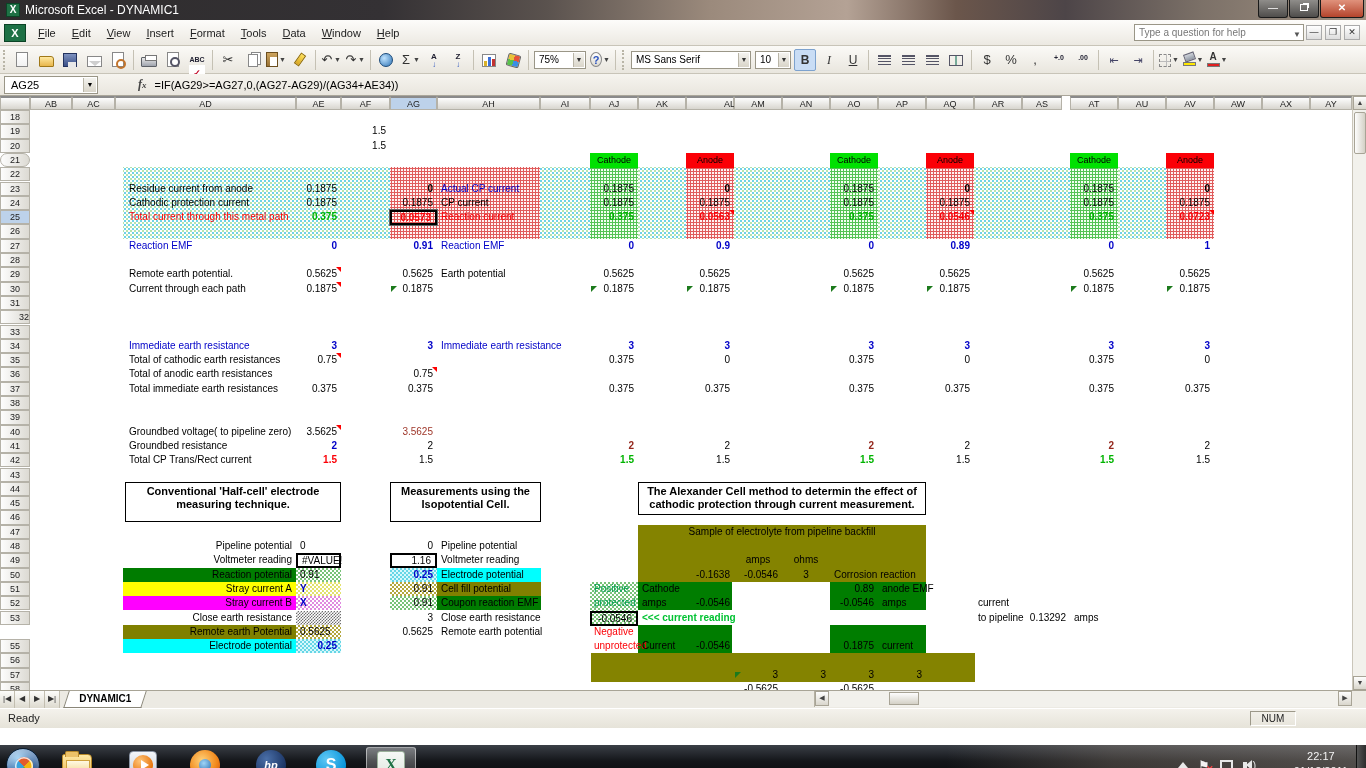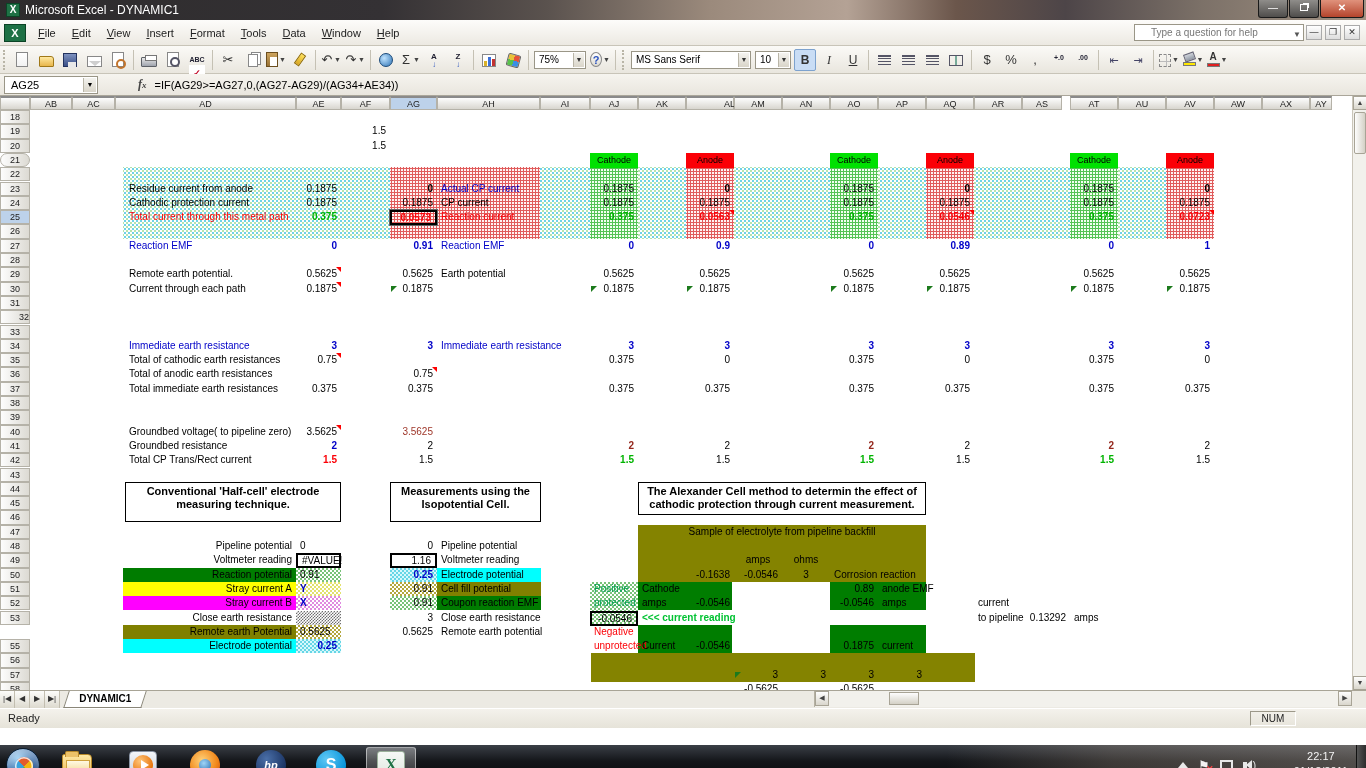--- a/index.html
+++ b/index.html
@@ -18,21 +18,21 @@
     color:#fff; font-size:10px; text-align:center; line-height:16px; border-radius:0 0 3px 3px; margin-left:1px; }
   .win-btn.close { width:44px; background:linear-gradient(#e0927c,#b4442c); font-weight:bold; }
   .restore-glyph { display:inline-block; width:8px; height:7px; border:1px solid #fff; box-shadow:2px -2px 0 -1px #fff; margin-top:4px; }
 
   
   .menubar { position:absolute; left:0; top:20px; width:1366px; height:26px; background:linear-gradient(#fdfcfa,#ece9e2);
     border-bottom:1px solid #c8c4b8; display:flex; align-items:center; font-size:11px; color:#222; }
   .menu-item { padding:4px 8px; }
   .menu-item::first-letter { text-decoration:underline; }
   .help-box { position:absolute; right:62px; top:4px; width:170px; height:17px; border:1px solid #9a9687; background:#fff;
-    color:#777; font-size:10px; line-height:15px; padding-left:16px; }
+    color:#777; font-size:10px; line-height:15px; padding-left:4px; }
   .help-box .dd { position:absolute; right:2px; top:2px; color:#555; font-size:8px; }
   .mini-winbtns { position:absolute; right:6px; top:5px; display:flex; gap:3px; font-size:9px; color:#333; }
   .mini-winbtns span { width:16px; height:15px; border:1px solid #aaa; background:linear-gradient(#fff,#ddd); text-align:center; line-height:13px; }
 
   
   .toolbar { position:absolute; left:0; top:46px; width:1366px; height:28px; background:linear-gradient(#fbfaf7,#e9e6de);
     border-bottom:1px solid #c8c4b8; display:flex; align-items:center; }
   .grip { width:4px; height:20px; margin:0 3px; border-left:2px dotted #b9b5a7; }
   .tsep { width:1px; height:20px; background:#c5c1b4; margin:0 3px; }
   .tbtn { width:22px; height:22px; margin:0 1px; display:flex; align-items:center; justify-content:center; border:1px solid transparent; border-radius:2px; position:relative; }
@@ -651,21 +651,21 @@
         <div class="colhdr" style="left: 830px; width: 48px;">AO</div>
         <div class="colhdr" style="left: 878px; width: 48px;">AP</div>
         <div class="colhdr" style="left: 926px; width: 48px;">AQ</div>
         <div class="colhdr" style="left: 974px; width: 48px;">AR</div>
         <div class="colhdr" style="left: 1022px; width: 40px;">AS</div>
         <div class="colhdr" style="left: 1070px; width: 48px;">AT</div>
         <div class="colhdr" style="left: 1118px; width: 48px;">AU</div>
         <div class="colhdr" style="left: 1166px; width: 48px;">AV</div>
         <div class="colhdr" style="left: 1214px; width: 48px;">AW</div>
         <div class="colhdr" style="left: 1262px; width: 48px;">AX</div>
-        <div class="colhdr" style="left: 1310px; width: 22px;">AY</div>
+        <div class="colhdr" style="left: 1310px; width: 42px;">AY</div>
       </div>
     <div id="row-headers">
         <div class="rowhdr" style="top: 14px; height: 14.3px; line-height: 12.3px;">18</div>
         <div class="rowhdr" style="top: 28.3px; height: 14.3px; line-height: 12.3px;">19</div>
         <div class="rowhdr" style="top: 42.6px; height: 14.3px; line-height: 12.3px;">20</div>
         <div class="rowhdr" style="top: 56.9px; height: 14.3px; line-height: 12.3px; border-radius: 7px;">21</div>
         <div class="rowhdr" style="top: 71.2px; height: 14.3px; line-height: 12.3px;">22</div>
         <div class="rowhdr" style="top: 85.5px; height: 14.3px; line-height: 12.3px;">23</div>
         <div class="rowhdr" style="top: 99.8px; height: 14.3px; line-height: 12.3px;">24</div>
         <div class="rowhdr hsel" style="top: 114.1px; height: 14.3px; line-height: 12.3px;">25</div>

